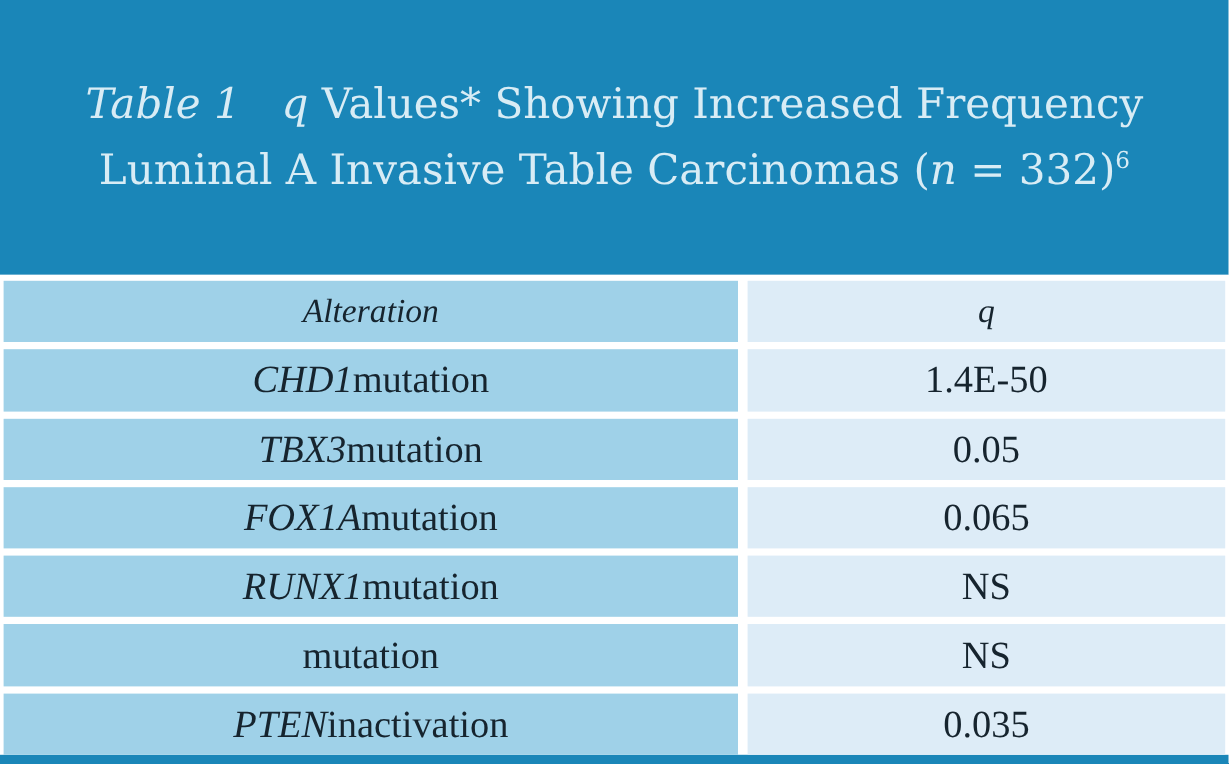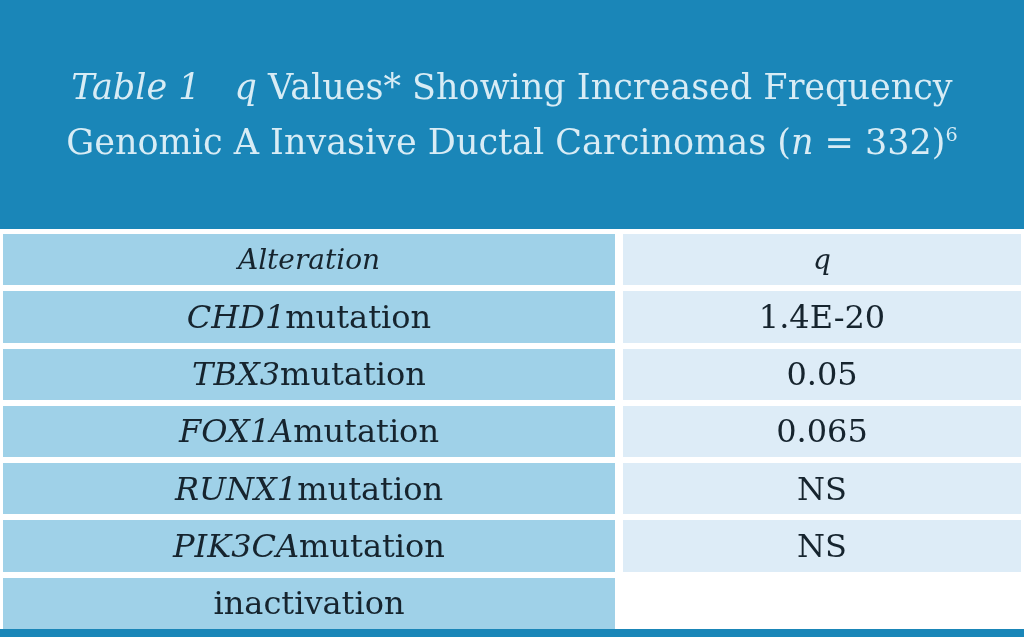--- a/index.html
+++ b/index.html
@@ -43,20 +43,21 @@
   
   .table-wrap {
     box-sizing: border-box;
     width: 1024px;
     height: 400px;
     padding: 5px 3px 0 3px;
     display: flex;
     flex-direction: column;
     gap: 6px;
     background: #ffffff;
+    font-family: Liberation Serif, serif;
   }
   .t-row {
     flex: 1;
     display: flex;
     gap: 8px;
     min-height: 0;
   }
   .t-cell {
     display: flex;
     align-items: center;
@@ -76,36 +77,36 @@
     background: #1a86b8;
   }
 </style>
 </head>
 <body>
 
 <div id="page">
 
   <div class="title-band">
     <div class="title-line"><span class="ital tab-gap-after">Table 1</span><span class="tab-gap"></span><span class="ital">q</span><span> Values* Showing Increased Frequency</span></div>
-    <div class="title-line"><span>Genomic A Invasive Ductal Carcinomas (</span><span class="ital">n</span><span> = 332)</span><sup>6</sup></div>
+    <div class="title-line"><span>Luminal A Invasive Table Carcinomas (</span><span class="ital">n</span><span> = 332)</span><sup>6</sup></div>
   </div>
 
   <div class="table-wrap">
 
     <div class="t-row head">
       <div class="t-cell left">Alteration</div>
       <div class="t-cell right">q</div>
     </div>
 
     <div class="t-row">
       <div class="t-cell left">
           <span class="gene">CHD1</span>
           <span> mutation</span>
         </div>
-      <div class="t-cell right">1.4E-20</div>
+      <div class="t-cell right">1.4E-50</div>
     </div>
 
     <div class="t-row">
       <div class="t-cell left">
           <span class="gene">TBX3</span>
           <span> mutation</span>
         </div>
       <div class="t-cell right">0.05</div>
     </div>
 
@@ -120,29 +121,30 @@
     <div class="t-row">
       <div class="t-cell left">
           <span class="gene">RUNX1</span>
           <span> mutation</span>
         </div>
       <div class="t-cell right">NS</div>
     </div>
 
     <div class="t-row">
       <div class="t-cell left">
-          <span class="gene">PIK3CA</span>
           <span> mutation</span>
         </div>
       <div class="t-cell right">NS</div>
     </div>
 
     <div class="t-row">
       <div class="t-cell left">
+          <span class="gene">PTEN</span>
           <span> inactivation</span>
         </div>
+      <div class="t-cell right">0.035</div>
     </div>
 
   </div>
 
   <div class="bottom-strip"></div>
 
 </div>
 
 </body></html>

